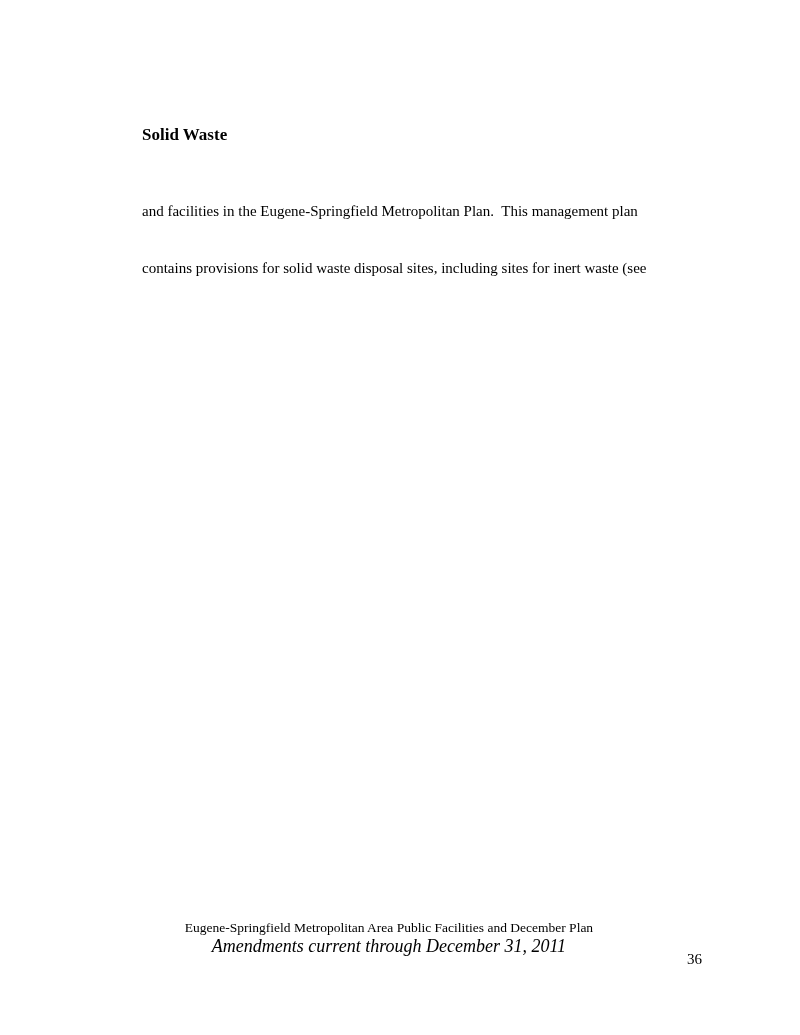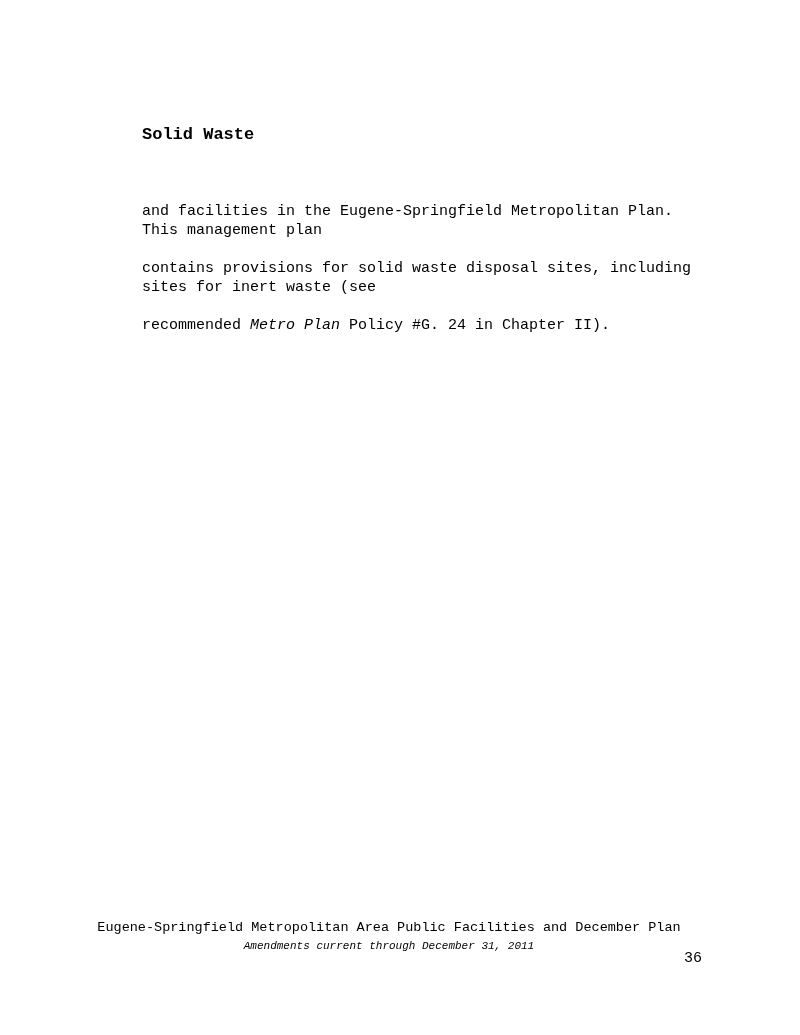--- a/index.html
+++ b/index.html
@@ -5,21 +5,21 @@
   html, body {
     margin: 0;
     padding: 0;
     background: #ffffff;
   }
   .page {
     position: relative;
     width: 800px;
     height: 1035px;
     background: #ffffff;
-    font-family: Liberation Mono, monospace;
+    font-family: Liberation Serif, serif;
     color: #000000;
     overflow: hidden;
   }
   .heading {
     position: absolute;
     left: 142px;
     top: 126px;
     margin: 0;
     font-size: 17px;
     font-weight: bold;
@@ -46,42 +46,41 @@
     left: 0;
     top: 919px;
     width: 778px;
     text-align: center;
     line-height: 18px;
   }
   .footer-line1 {
     font-size: 13.5px;
   }
   .footer-line2 {
-    font-size: 11px;
+    font-size: 18px;
     font-style: italic;
   }
   .page-number {
     position: absolute;
     top: 950px;
     right: 98px;
     font-size: 15px;
     line-height: 1.2;
   }
 </style>
 </head>
 <body>
 
 <div class="page">
 
   <h1 class="heading">Solid Waste</h1>
 
   <div class="paragraph">
     <div class="line"><span>and facilities in the Eugene-Springfield Metropolitan Plan.  This management plan</span></div>
     <div class="line"><span>contains provisions for solid waste disposal sites, including sites for inert waste (see</span></div>
-    <div class="line"><span>recommended </span><span class="italic">Metro Plan</span><span> Policy #G. 24 in Chapter II).</span></div>
   </div>
 
   <div class="footer">
     <div class="footer-line1">Eugene-Springfield Metropolitan Area Public Facilities and December Plan</div>
     <div class="footer-line2">Amendments current through December 31, 2011</div>
   </div>
 
   <div class="page-number">36</div>
 
 </div>

